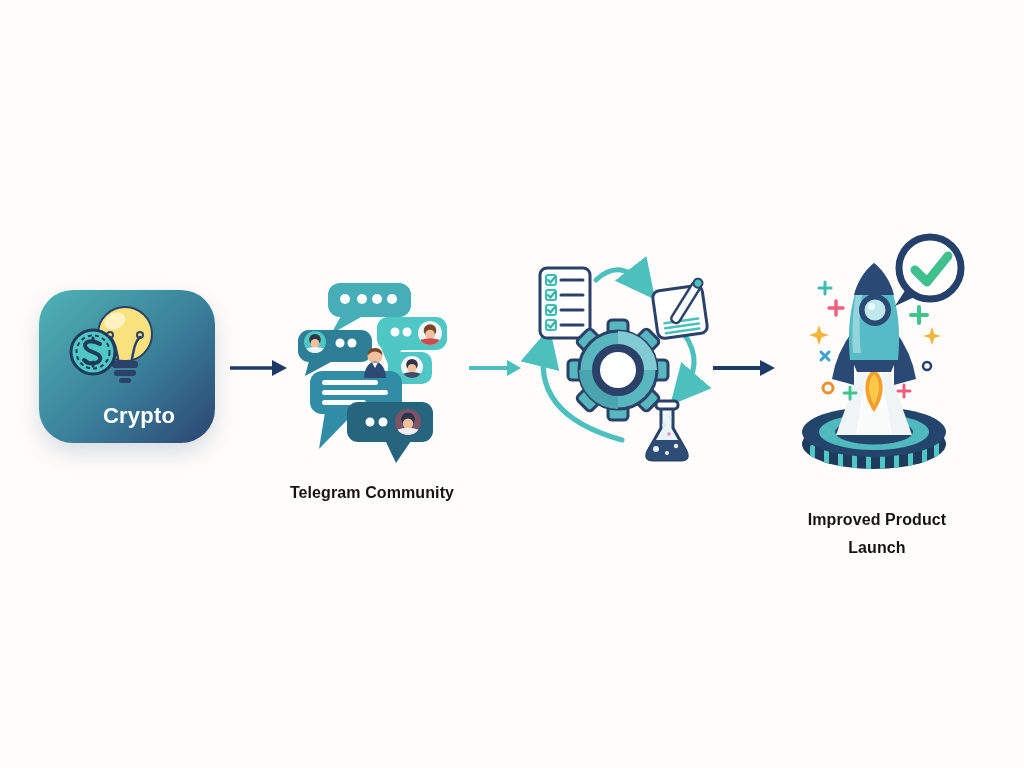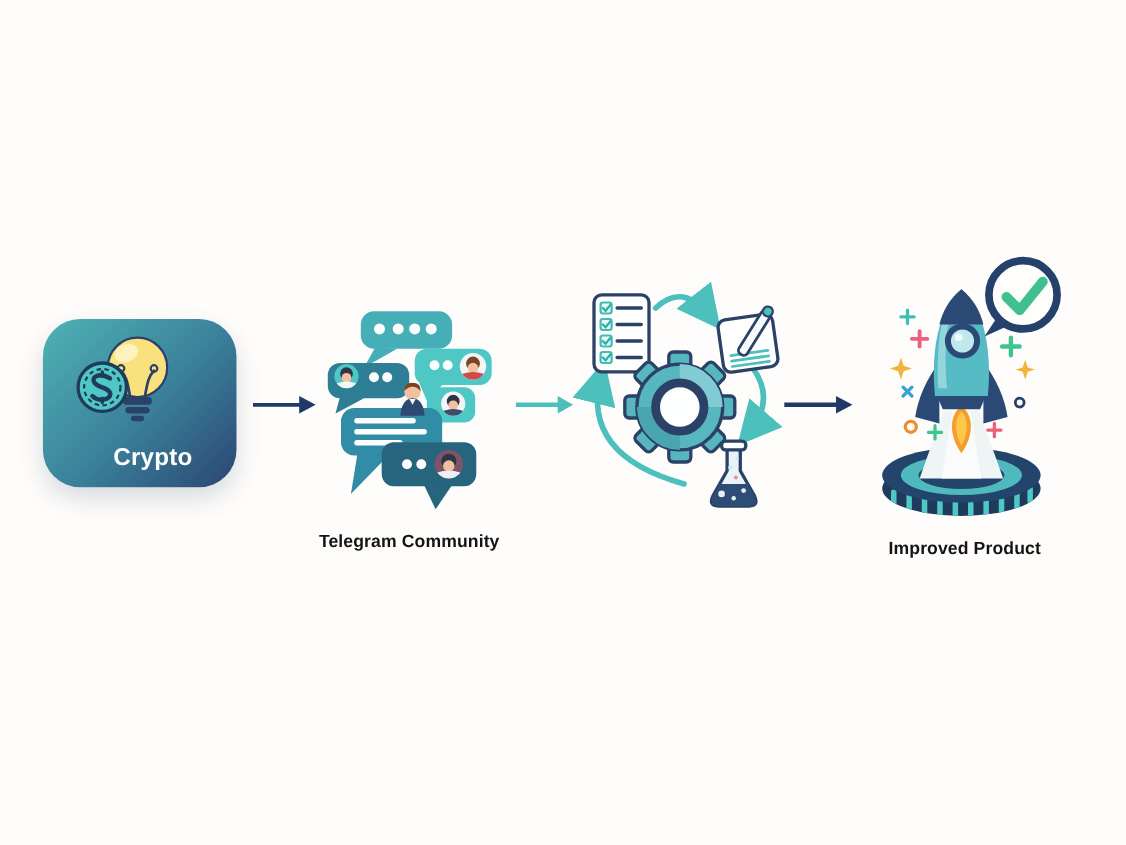--- a/index.html
+++ b/index.html
@@ -9,21 +9,21 @@
   .card{position:absolute;left:39px;top:290px;width:176px;height:153px;border-radius:34px;
         background:linear-gradient(135deg,#4FB3B5 0%,#3A7F99 55%,#2B4573 100%);
         box-shadow:0 10px 22px rgba(40,70,110,0.18);}
   .card-icons{position:absolute;left:0;top:2px;}
   .card-label{position:absolute;left:0;bottom:14px;width:100%;text-align:center;
         color:#FFFFFF;font-weight:bold;font-size:22px;line-height:27px;letter-spacing:0.2px;margin-left:12px;}
   .step-label{position:absolute;text-align:center;color:#141414;font-weight:bold;
         font-size:16px;line-height:28px;letter-spacing:0.1px;}
   .lbl-telegram{left:252px;top:479px;width:240px;}
   .lbl-iteration{left:517px;top:479px;width:200px;}
-  .lbl-launch{left:757px;top:486px;width:240px;}
+  .lbl-launch{left:757px;top:506px;width:240px;}
 </style>
 </head>
 <body>
 
 <div class="stage">
 
   <div class="card">
     <svg class="card-icons" width="176" height="100" viewBox="0 0 176 100">
 
       <g>
@@ -299,15 +299,16 @@
       <path d="M62,162 V174 M56,168 H68" stroke="#3FC48F" stroke-width="3" stroke-linecap="round"></path>
       <path d="M116,160 V172 M110,166 H122" stroke="#EE5F7E" stroke-width="3" stroke-linecap="round"></path>
     </g>
   </svg>
 
   <div class="step-label lbl-telegram">
     <div>Telegram Community</div>
   </div>
   <div class="step-label lbl-launch">
     <div>Improved Product</div>
+    <div>Launch</div>
   </div>
 
 </div>
 
 </body></html>

